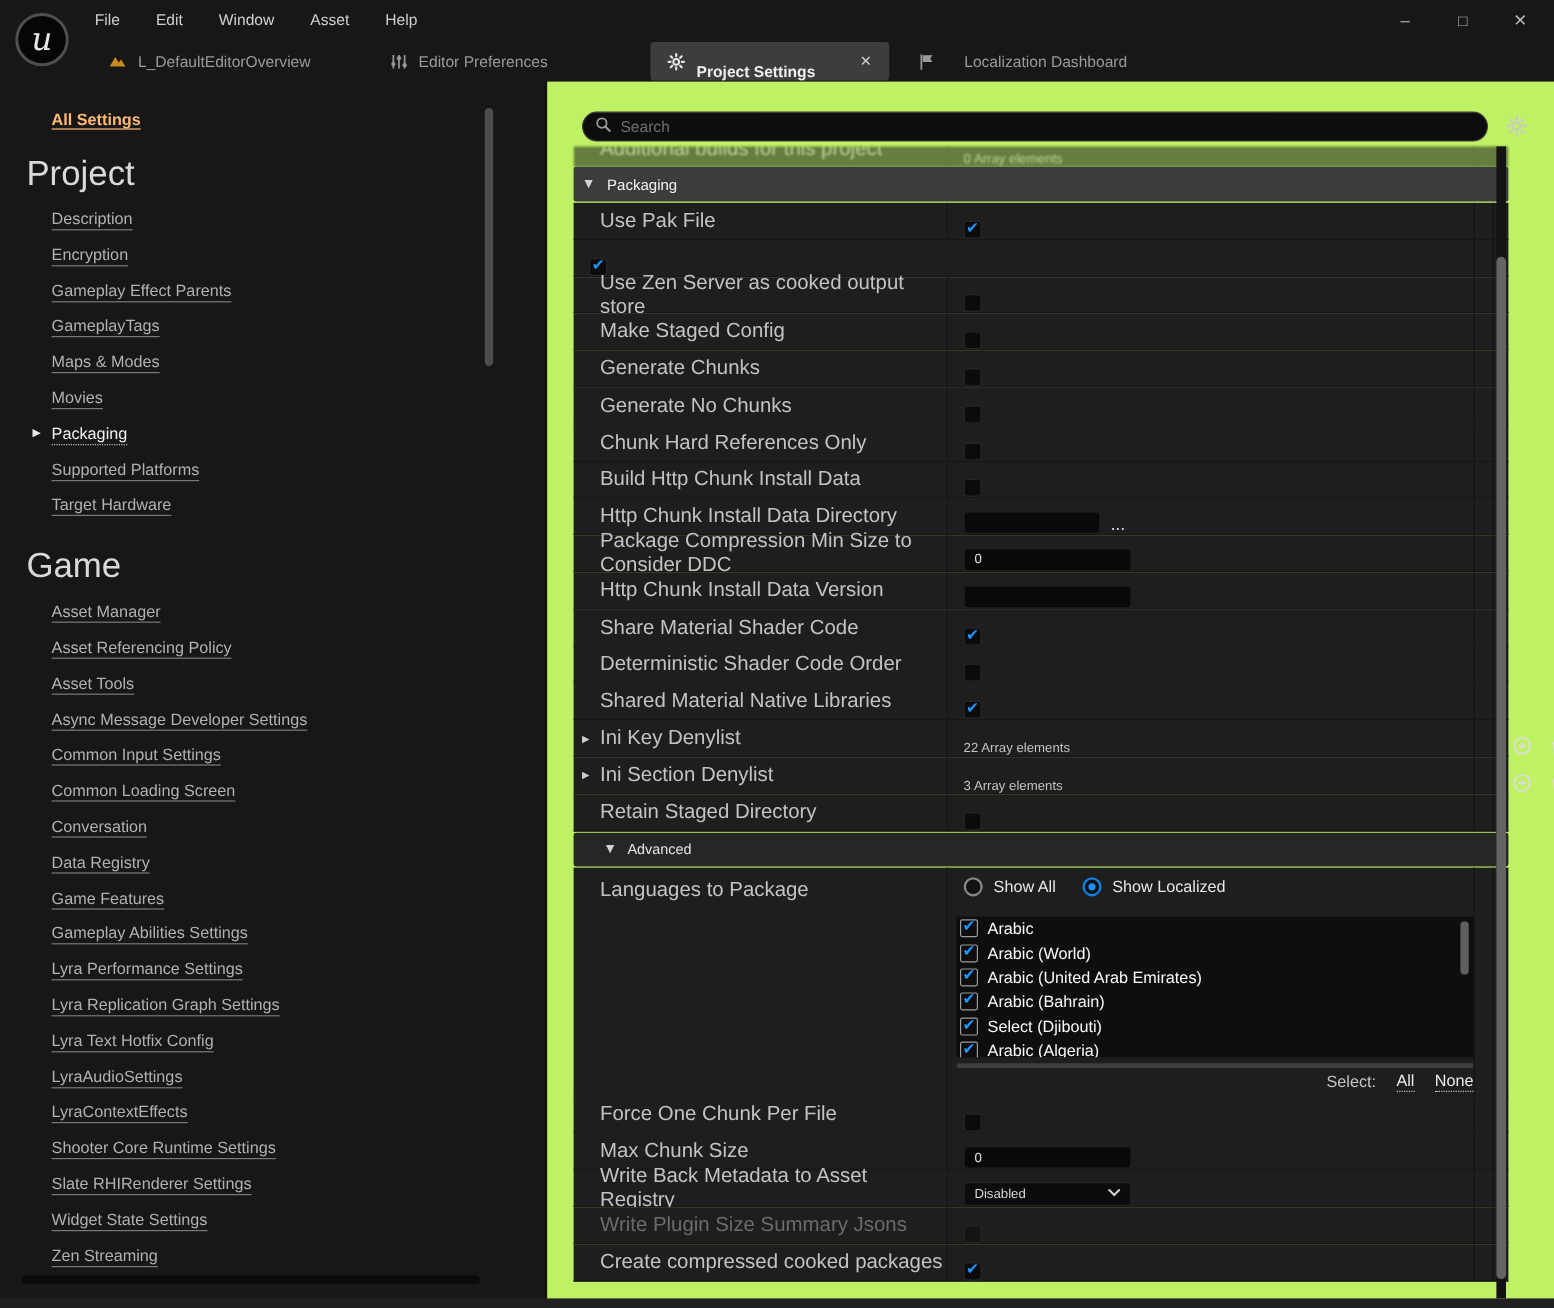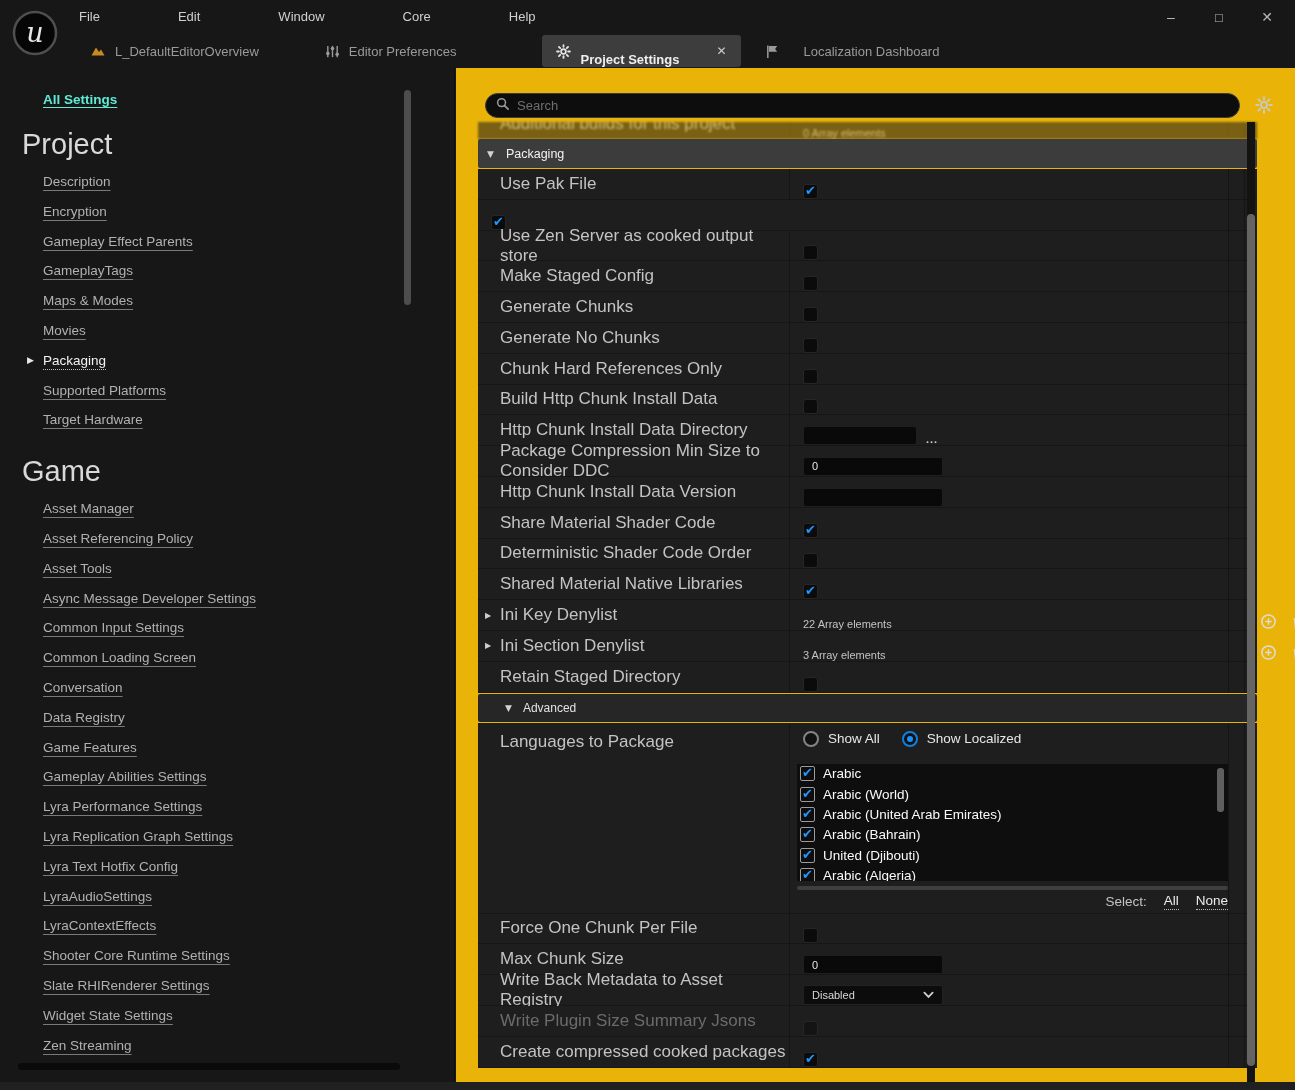--- a/index.html
+++ b/index.html
@@ -5,21 +5,21 @@
   * { margin:0; padding:0; box-sizing:border-box; }
   html,body { width:1295px; height:1090px; background:#0b0b0b; overflow:hidden;
               font-family:"Liberation Sans", "DejaVu Sans", sans-serif; }
   .win { position:absolute; inset:0; width:1295px; height:1090px; background:#181818; overflow:hidden; }
   .soft { filter:blur(.55px); }
   .soft2 { filter:blur(.8px); opacity:.55; }
 
   
   .topbar { position:absolute; left:0; top:0; width:100%; height:68px; background:#171717; }
   .logo { position:absolute; left:11px; top:9px; width:48px; height:48px; }
-  .menubar { position:absolute; left:64px; top:0; height:34px; display:flex; align-items:center;gap:48px; }
+  .menubar { position:absolute; left:64px; top:0; height:34px; display:flex; align-items:center; }
   .menu-item { color:#cfcfcf; font-size:13px; padding:0 15px; line-height:34px; cursor:default; }
   .winctl { position:absolute; right:4px; top:0; height:34px; display:flex; }
   .wbtn { width:48px; height:34px; display:flex; align-items:center; justify-content:center;
           color:#b5b5b5; font-size:14px; }
   .wbtn.mx { font-size:13px; }
 
   .tabs { position:absolute; left:0; top:34px; height:34px; display:flex; align-items:center; }
   .tab { display:flex; align-items:center; gap:9px; height:32px; padding:0 10px; color:#9a9a9a;
          font-size:13px; white-space:nowrap; }
   .tab .ticon { display:flex; align-items:center; }
@@ -27,36 +27,36 @@
   .tab.active .tlabel { font-weight:bold; font-weight:600;margin-top:16px; }
   .tclose { margin-left:28px; color:#cdcdcd; font-size:12px; font-family:"DejaVu Sans",sans-serif; }
   .tab:nth-child(1){ margin-left:80px; }
   .tab:nth-child(2){ margin-left:46px; }
   .tab:nth-child(3){ margin-left:76px; }
   .tab:nth-child(4){ margin-left:14px;gap:24px; }
 
   
   .sidebar { position:absolute; left:0; top:68px; width:455px; bottom:0; background:#171717;
              border-right:1px solid #0e0e0e; }
-  .all-settings { margin:24px 0 0 43px; display:inline-block; font-size:13.5px; color:#5eead4;
+  .all-settings { margin:24px 0 0 43px; display:inline-block; font-size:13.5px; color:#fdba74;
                   text-decoration:underline; text-underline-offset:3px; font-weight:bold; }
   .side-head { margin:16px 0 0 22px; font-size:29px; color:#d9d9d9; height:40px; line-height:40px; }
   .side-list { margin-top:3px; }
   .side-item { position:relative; height:29.8px; line-height:29.8px; margin-left:43px; font-size:13.5px; }
   .side-item .side-link { color:#b1b1b1; text-decoration:underline; text-underline-offset:4px;
                           text-decoration-color:#7a7a7a; font-weight:normal; }
   .side-item.selected .side-link { color:#f2f2f2; text-decoration:none;
                           border-bottom:1px dotted #bdbdbd; padding-bottom:1px; }
   .side-item.selected::before { content:"▶"; position:absolute; left:-16px; top:0;
                           font-size:9px; color:#e8e8e8; font-family:"DejaVu Sans",sans-serif; }
   .sb-v { position:absolute; left:404px; top:22px; width:7px; height:215px; background:#4d4d4d; border-radius:4px; }
   .sb-h { position:absolute; left:18px; bottom:20px; width:382px; height:7px; background:#0a0a0a; border-radius:4px; }
 
   
-  .main { position:absolute; left:456px; top:68px; right:0; bottom:0; background:#eab308; }
+  .main { position:absolute; left:456px; top:68px; right:0; bottom:0; background:#bef264; }
   .search { position:absolute; left:29px; top:25px; width:755px; height:25px; background:#0d0d0d;
             border:1px solid #3c3c3c; border-radius:13px; display:flex; align-items:center; padding-left:9px; }
   .sinput { flex:1; background:transparent; border:none; outline:none; color:#e0e0e0; font-size:13px;
             margin-left:7px; font-family:"Liberation Sans",sans-serif; }
   .sinput::placeholder { color:#6f6f6f; }
   .gear { position:absolute; left:799px; top:28px; width:18px; height:18px; }
 
   .settings { position:absolute; left:22px; top:54px; width:779px; }
   .cliprow { height:17px; overflow:hidden; position:relative; }
   .cliprow .row { position:absolute; left:0; top:-13px; width:100%; }
@@ -132,21 +132,21 @@
     <div class="logo soft">
       <svg viewBox="0 0 48 48" width="48" height="48">
         <circle cx="24" cy="24" r="21" fill="#060606" stroke="#4f4f4f" stroke-width="2.5"></circle>
         <text x="24" y="33" font-size="27" font-family="DejaVu Serif" font-style="italic" fill="#e9e9e9" text-anchor="middle">u</text>
       </svg>
     </div>
     <div class="menubar soft">
         <div class="menu-item">File</div>
         <div class="menu-item">Edit</div>
         <div class="menu-item">Window</div>
-        <div class="menu-item">Core</div>
+        <div class="menu-item">Asset</div>
         <div class="menu-item">Help</div>
       </div>
     <div class="winctl">
       <div class="wbtn">–</div>
       <div class="wbtn mx">□</div>
       <div class="wbtn">✕</div>
     </div>
     <div class="tabs">
         <div class="tab soft">
           <span class="ticon">
@@ -508,21 +508,21 @@
               <div class="lang-item">
                 <span class="cb lt on">
                   <i>✔</i>
                 </span>
                 <span class="llabel">Arabic (Bahrain)</span>
               </div>
               <div class="lang-item">
                 <span class="cb lt on">
                   <i>✔</i>
                 </span>
-                <span class="llabel">United (Djibouti)</span>
+                <span class="llabel">Select (Djibouti)</span>
               </div>
               <div class="lang-item">
                 <span class="cb lt on">
                   <i>✔</i>
                 </span>
                 <span class="llabel">Arabic (Algeria)</span>
               </div>
             </div>
           <div class="lang-thumb"></div>
           <div class="lang-hbar"></div>

